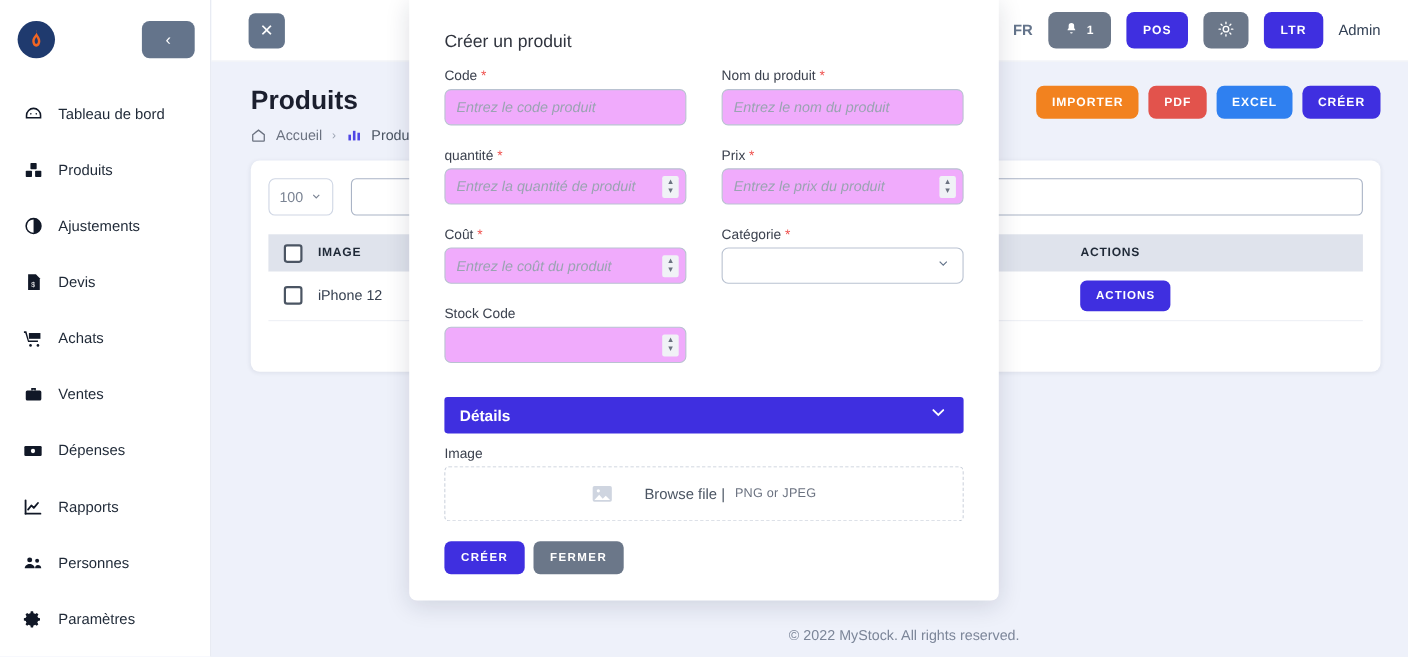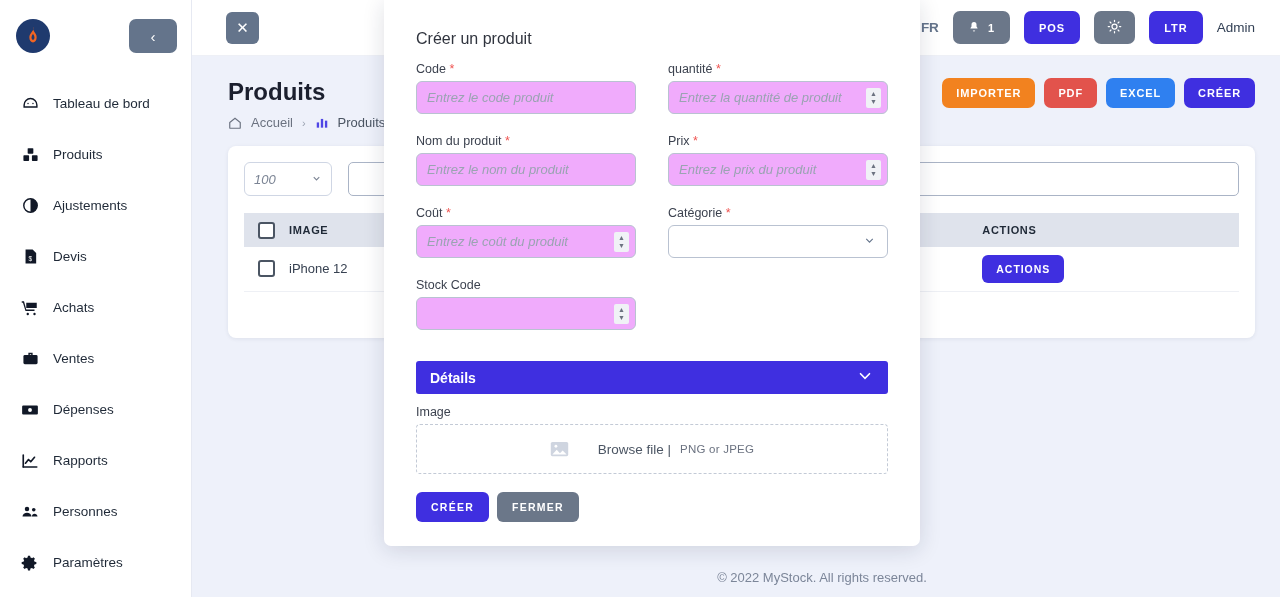--- a/index.html
+++ b/index.html
@@ -115,23 +115,23 @@
   .abtn.violet { background: #3f2fe0; }
 
   
   .card {
     margin: 16px 25px 0 36px; background: #fff; border-radius: 8px;
     box-shadow: 0 1px 4px rgba(27,35,70,.08);
     padding: 16px 16px 22px 16px; height: 192px;
   }
   .card-controls { display: flex; align-items: center; justify-content: space-between; gap: 16px; }
   .sel-100 {
-    width: 88px; height: 34px; border: 1px solid #cfd6e4; border-radius: 6px;
+    width: 59px; height: 34px; border: 1px solid #cfd6e4; border-radius: 6px;
     display: flex; align-items: center; justify-content: space-between;
-    padding: 0 9px; color: #7b8494; font-size: 13px; background: #fff; cursor: pointer; font-style: italic;
+    padding: 0 9px; color: #7b8494; font-size: 13px; background: #fff; cursor: pointer;
   }
   .search-input {
     flex: 1; height: 34px; border: 1px solid #aab4c6; border-radius: 5px;
     background: #fff; padding: 0 10px; font-size: 13px; color: #334155;
     font-family: "Liberation Sans", sans-serif;
   }
   table { width: 100%; border-collapse: collapse; margin-top: 17px; table-layout: fixed; }
   thead th {
     background: #dfe3ec; color: #1f2937;
     font-size: 11px; font-weight: 700; letter-spacing: .06em;
@@ -158,21 +158,21 @@
     position: absolute; left: 0; bottom: 0; width: 1260px;
     text-align: center; font-size: 13px; color: #7c8699; padding-bottom: 12px;
   }
 
   
   .overlay {
     position: absolute; left: 192px; top: 0; width: 1088px; height: 597px;
     background: transparent; z-index: 40;
   }
   .modal {
-    position: absolute; left: 384px; top: 0; width: 536px;
+    position: absolute; left: 372px; top: 0; width: 536px;
     background: #fff; border-radius: 0 0 7px 7px;
     box-shadow: 0 4px 22px rgba(20,25,60,.14);
     padding: 30px 32px 24px 32px; z-index: 50;
   }
   .modal-title { font-size: 16px; color: #30343e; margin: 0 0 14px 0; font-weight: 400; }
   .grid2 { display: grid; grid-template-columns: 1fr 1fr; gap: 0 32px; }
   .fgroup { margin-bottom: 20px; }
   .flabel { font-size: 12.5px; color: #3c424f; margin-bottom: 5px; display: block; }
   .req { color: #ef5350; }
   .ctl {
@@ -465,38 +465,38 @@
       <div class="fgroup">
         <label class="flabel">
           <span>Code</span>
           <span class="req">*</span>
         </label>
         <input class="ctl" type="text" placeholder="Entrez le code produit" style="">
       </div>
 
       <div class="fgroup">
         <label class="flabel">
+          <span>Nom du produit</span>
+          <span class="req">*</span>
+        </label>
+        <input class="ctl" type="text" placeholder="Entrez le nom du produit" style="">
+      </div>
+
+      <div class="fgroup">
+        <label class="flabel">
           <span>quantité</span>
           <span class="req">*</span>
         </label>
         <div class="ctl-wrap">
           <input class="ctl" type="text" placeholder="Entrez la quantité de produit" style="">
           <span class="spinner">
               <i>▲</i>
               <i>▼</i>
             </span>
         </div>
-      </div>
-
-      <div class="fgroup">
-        <label class="flabel">
-          <span>Nom du produit</span>
-          <span class="req">*</span>
-        </label>
-        <input class="ctl" type="text" placeholder="Entrez le nom du produit" style="">
       </div>
 
       <div class="fgroup">
         <label class="flabel">
           <span>Prix</span>
           <span class="req">*</span>
         </label>
         <div class="ctl-wrap">
           <input class="ctl" type="text" placeholder="Entrez le prix du produit" style="">
           <span class="spinner">

